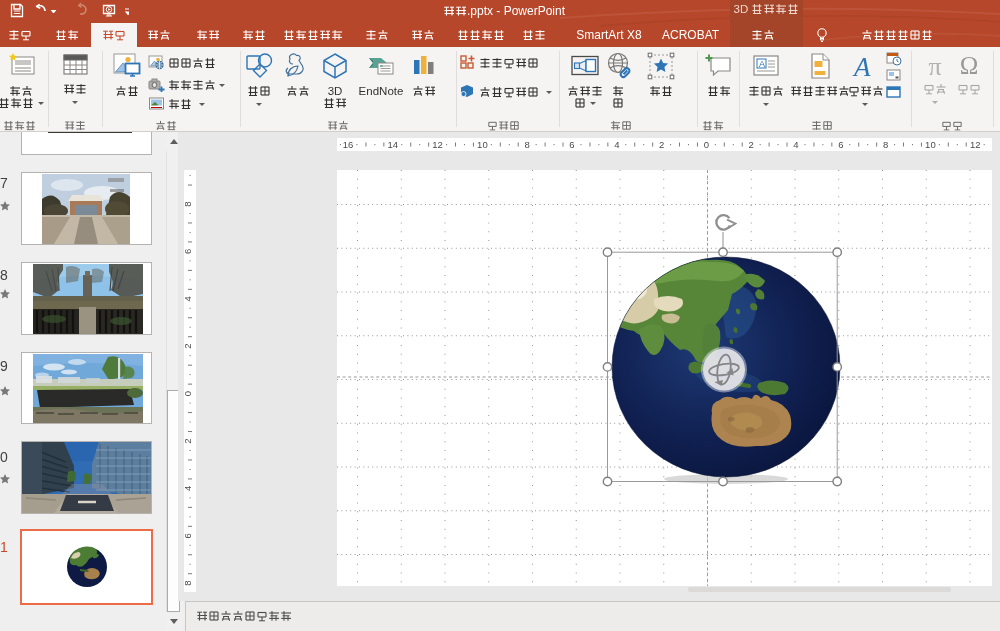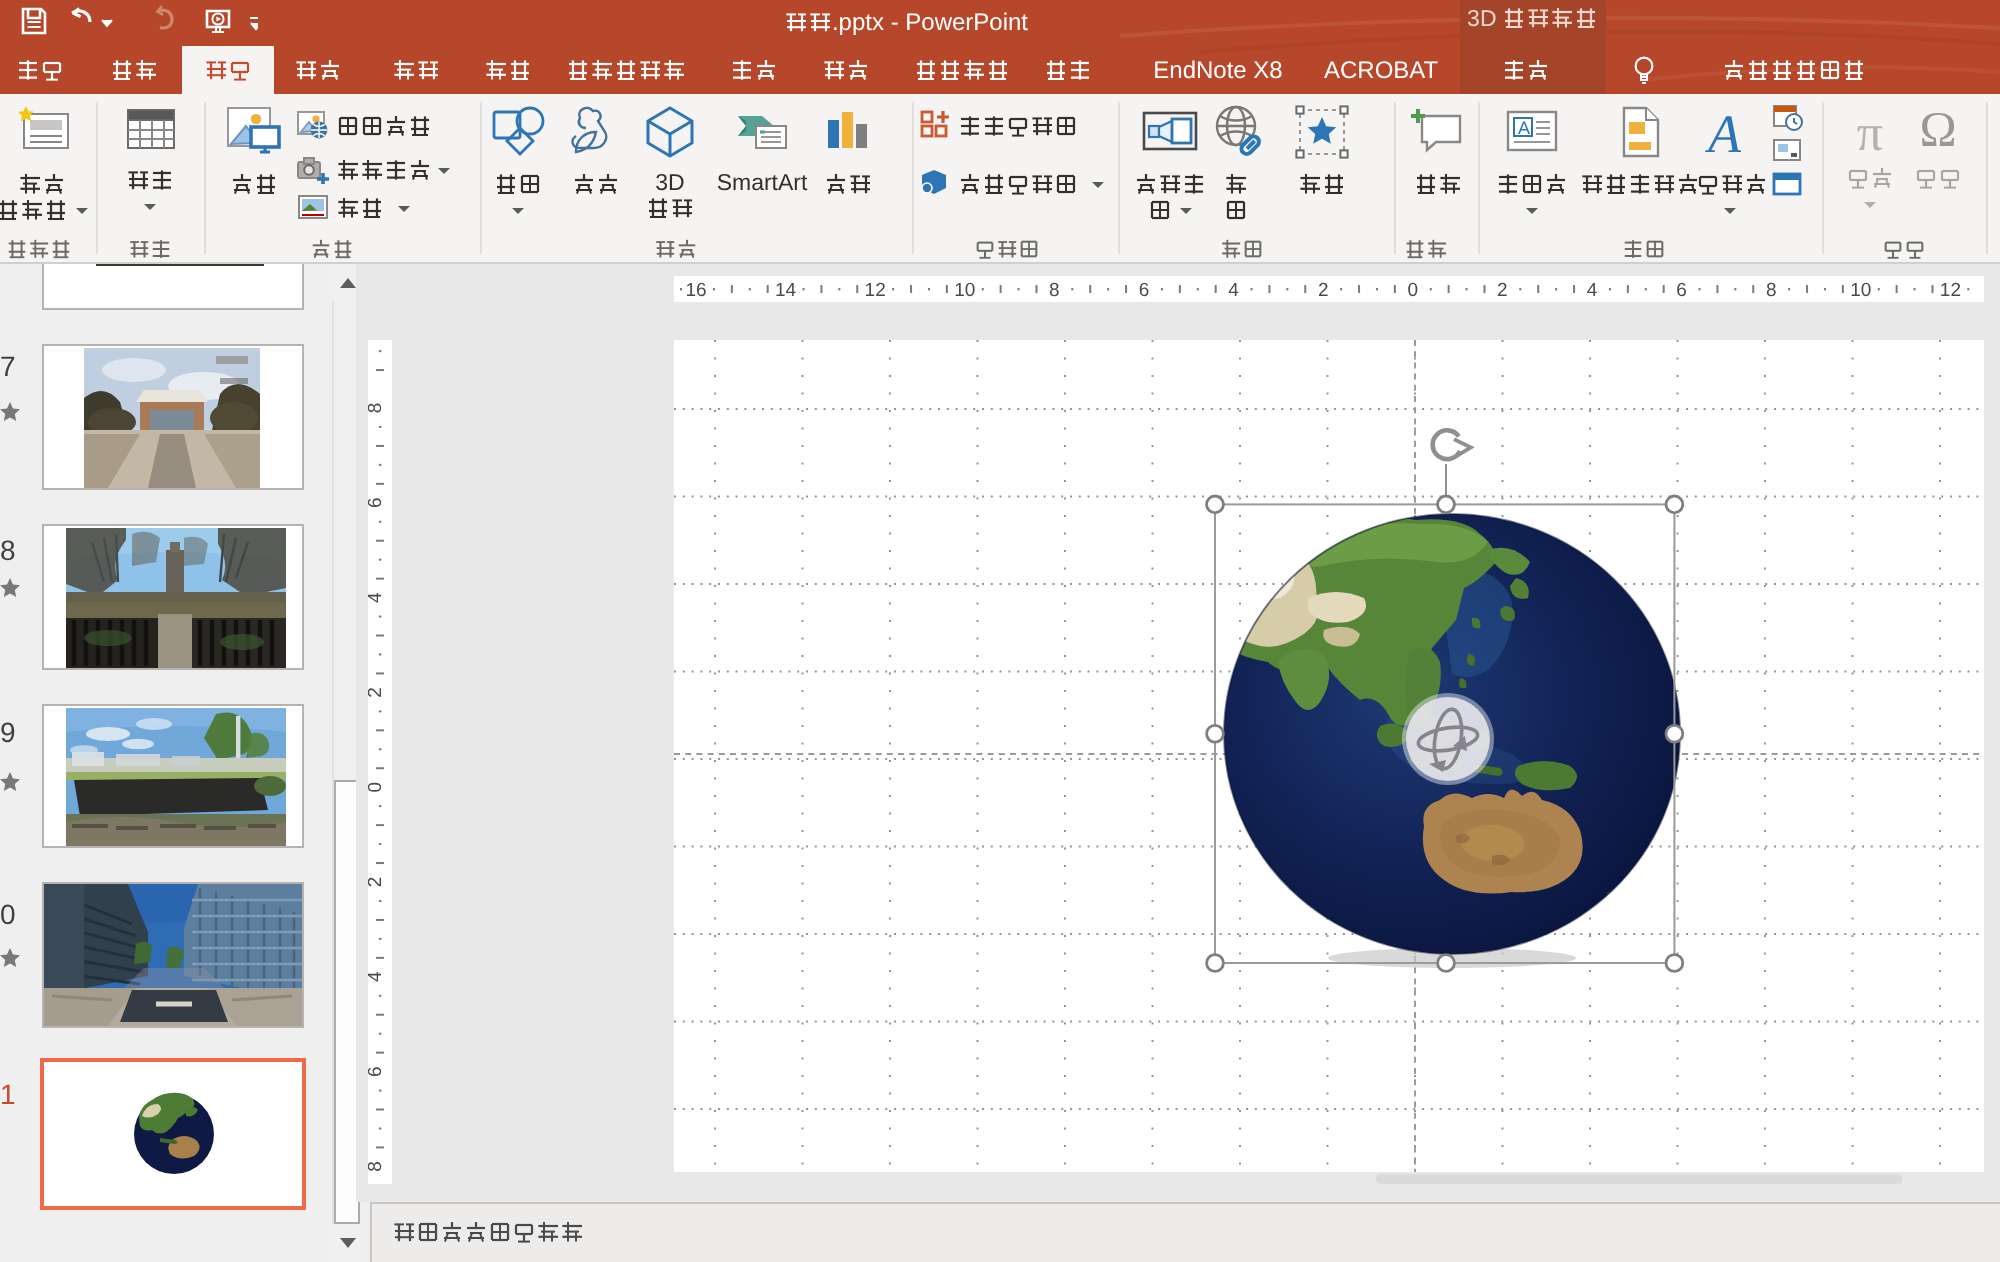--- a/index.html
+++ b/index.html
@@ -94,21 +94,21 @@
           <path d="M1.2 8.4 L11 8.4" stroke-width="1.1"></path>
           <path d="M4 1 L4 10.8" stroke-width="1"></path>
           <path d="M8 5.8 L8 10.8" stroke-width="1"></path>
         </svg><svg width="12" height="12" viewBox="0 0 12 12" style="display:inline-block;vertical-align:-1.92px" stroke="currentColor" fill="none">
           <path d="M1.5 3 L10.5 3" stroke-width="1.1"></path>
           <path d="M3.5 1.2 L3.5 10.5" stroke-width="1.1"></path>
           <path d="M8.5 1.2 L8.5 10.5" stroke-width="1.1"></path>
           <path d="M1.5 7.5 L10.5 7.5" stroke-width="1.1"></path>
           <path d="M2 10.5 L10 10.5" stroke-width="1"></path>
         </svg></span></div>
-  <div id="titletext" style="left:353px;width:200px;text-align:center;"><span class="zh"><svg width="12" height="12" viewBox="0 0 12 12" style="display:inline-block;vertical-align:-1.92px" stroke="currentColor" fill="none">
+  <div id="titletext" style="left:365px;width:200px;text-align:right;"><span class="zh"><svg width="12" height="12" viewBox="0 0 12 12" style="display:inline-block;vertical-align:-1.92px" stroke="currentColor" fill="none">
           <path d="M1.2 2.2 L6 2.2" stroke-width="1"></path>
           <path d="M7 2.2 L11 2.2" stroke-width="1"></path>
           <path d="M3.5 2.2 L3.5 10.6" stroke-width="1.1"></path>
           <path d="M9 2.2 L9 10.6" stroke-width="1.1"></path>
           <path d="M1.5 5.5 L11 5.5" stroke-width="1"></path>
           <path d="M1.5 8.6 L11 8.6" stroke-width="1"></path>
         </svg><svg width="12" height="12" viewBox="0 0 12 12" style="display:inline-block;vertical-align:-1.92px" stroke="currentColor" fill="none">
           <path d="M1.2 2.2 L6 2.2" stroke-width="1"></path>
           <path d="M7 2.2 L11 2.2" stroke-width="1"></path>
           <path d="M3.5 2.2 L3.5 10.6" stroke-width="1.1"></path>
@@ -290,21 +290,21 @@
             <path d="M3.5 1.2 L3.5 10.5" stroke-width="1.1"></path>
             <path d="M8.5 1.2 L8.5 10.5" stroke-width="1.1"></path>
             <path d="M1.5 7.5 L10.5 7.5" stroke-width="1.1"></path>
             <path d="M2 10.5 L10 10.5" stroke-width="1"></path>
           </svg><svg width="12" height="12" viewBox="0 0 12 12" style="display:inline-block;vertical-align:-1.92px" stroke="currentColor" fill="none">
             <path d="M1.5 2.5 L10.5 2.5" stroke-width="1.1"></path>
             <path d="M1.5 6 L10.5 6" stroke-width="1.1"></path>
             <path d="M1.5 9.8 L10.5 9.8" stroke-width="1.1"></path>
             <path d="M6 1.2 L6 10.8" stroke-width="1.1"></path>
           </svg></span></div>
-    <div class="tab" style="left:566px;width:86px">EndNote X8</div>
+    <div class="tab" style="left:566px;width:86px">SmartArt X8</div>
     <div class="tab" style="left:662px;width:56px">ACROBAT</div>
     <div class="tab" style="left:740px;width:46px;color:#fff"><span class="zh"><svg width="12" height="12" viewBox="0 0 12 12" style="display:inline-block;vertical-align:-1.92px" stroke="currentColor" fill="none">
             <path d="M1.5 2.5 L10.5 2.5" stroke-width="1.1"></path>
             <path d="M1.5 6 L10.5 6" stroke-width="1.1"></path>
             <path d="M1.5 9.8 L10.5 9.8" stroke-width="1.1"></path>
             <path d="M6 1.2 L6 10.8" stroke-width="1.1"></path>
           </svg><svg width="12" height="12" viewBox="0 0 12 12" style="display:inline-block;vertical-align:-1.92px" stroke="currentColor" fill="none">
             <path d="M6 1 L6 4" stroke-width="1.1"></path>
             <path d="M1.5 4 L10.5 4" stroke-width="1.1"></path>
             <path d="M3 6.5 L9 6.5" stroke-width="1"></path>
@@ -657,21 +657,21 @@
             </svg></span></div>
     </div>
     <div class="bigbtn" style="left:352px;width:58px">
       <svg class="ic" width="32" height="28" viewBox="0 0 32 28">
         <path d="M4 6 h12 l6 5 -6 5 h-12 l4 -5 z" fill="#57A294"></path>
         <path d="M4 6 l4 2.5 v5 L4 16 l4 -5z" fill="#3E7D72"></path>
         <rect x="13" y="11" width="15" height="11" fill="#fff" stroke="#8a8886"></rect>
         <path d="M15.5 14 h10 M15.5 16.5 h10 M15.5 19 h10" stroke="#9a9896"></path>
         <rect x="15" y="13.2" width="2.5" height="1.6" fill="#57A294"></rect>
       </svg>
-      <div>SmartArt</div>
+      <div>EndNote</div>
     </div>
     <div class="bigbtn" style="left:408px;width:31px">
       <svg class="ic" width="28" height="28" viewBox="0 0 28 28">
         <rect x="4" y="8" width="5.5" height="14" fill="#2E75B6"></rect>
         <rect x="11" y="4" width="5.5" height="18" fill="#F0B13C"></rect>
         <rect x="18" y="10" width="5.5" height="12" fill="#7F7F7F"></rect>
       </svg>
       <div><span class="zh"><svg width="12" height="12" viewBox="0 0 12 12" style="display:inline-block;vertical-align:-1.92px" stroke="currentColor" fill="none">
               <path d="M6 1 L6 4" stroke-width="1.1"></path>
               <path d="M1.5 4 L10.5 4" stroke-width="1.1"></path>

